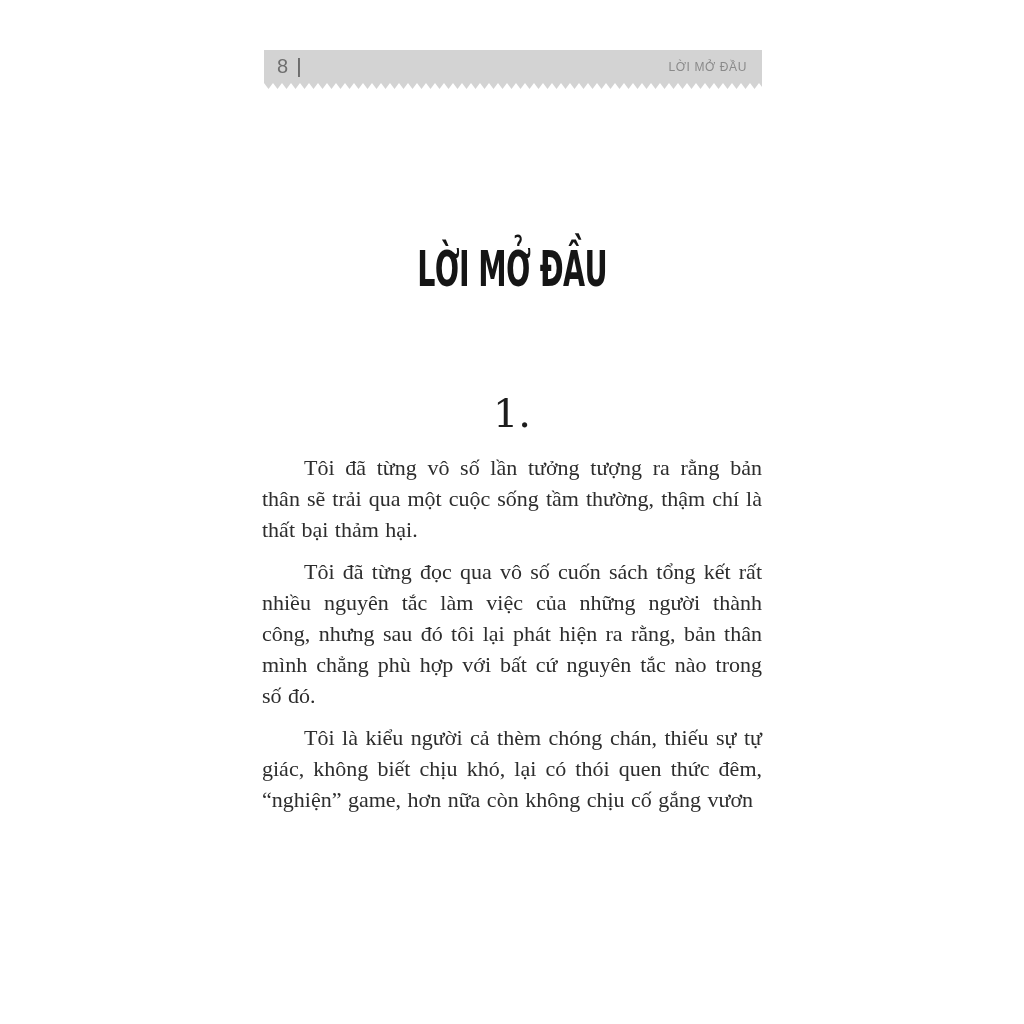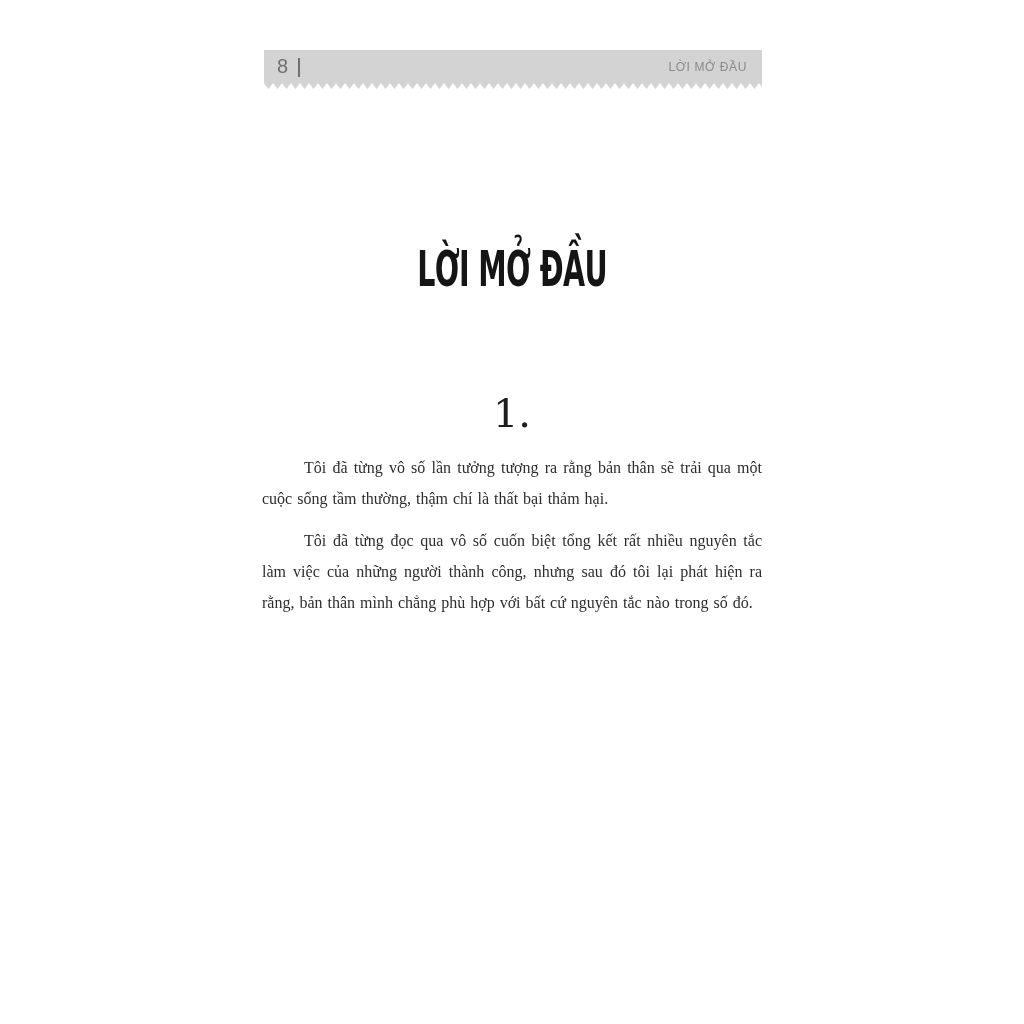--- a/index.html
+++ b/index.html
@@ -91,21 +91,21 @@
   
   .body-text {
     position: absolute;
     left: 262px;
     top: 452px;
     width: 500px;
     color: #2d2d2d;
   }
   .body-text p {
     margin: 0 0 11px 0;
-    font-size: 16px;
+    font-size: 22px;
     line-height: 31px;
     text-align: justify;
     text-indent: 42px;
     word-spacing: 1px;
   }
 </style>
 </head>
 <body>
 
 <div class="page">
@@ -127,16 +127,17 @@
   </svg>
 
   <div class="chapter-title">
     <span class="condensed">LỜI MỞ ĐẦU</span>
   </div>
 
   <div class="section-number">1.</div>
 
   <div class="body-text">
     <p>Tôi đã từng vô số lần tưởng tượng ra rằng bản thân sẽ trải qua một cuộc sống tầm thường, thậm chí là thất bại thảm hại.</p>
-    <p>Tôi đã từng đọc qua vô số cuốn biệt tổng kết rất nhiều nguyên tắc làm việc của những người thành công, nhưng sau đó tôi lại phát hiện ra rằng, bản thân mình chẳng phù hợp với bất cứ nguyên tắc nào trong số đó.</p>
+    <p>Tôi đã từng đọc qua vô số cuốn sách tổng kết rất nhiều nguyên tắc làm việc của những người thành công, nhưng sau đó tôi lại phát hiện ra rằng, bản thân mình chẳng phù hợp với bất cứ nguyên tắc nào trong số đó.</p>
+    <p>Tôi là kiểu người cả thèm chóng chán, thiếu sự tự giác, không biết chịu khó, lại có thói quen thức đêm, “nghiện” game, hơn nữa còn không chịu cố gắng vươn</p>
   </div>
 
 </div>
 
 </body></html>

